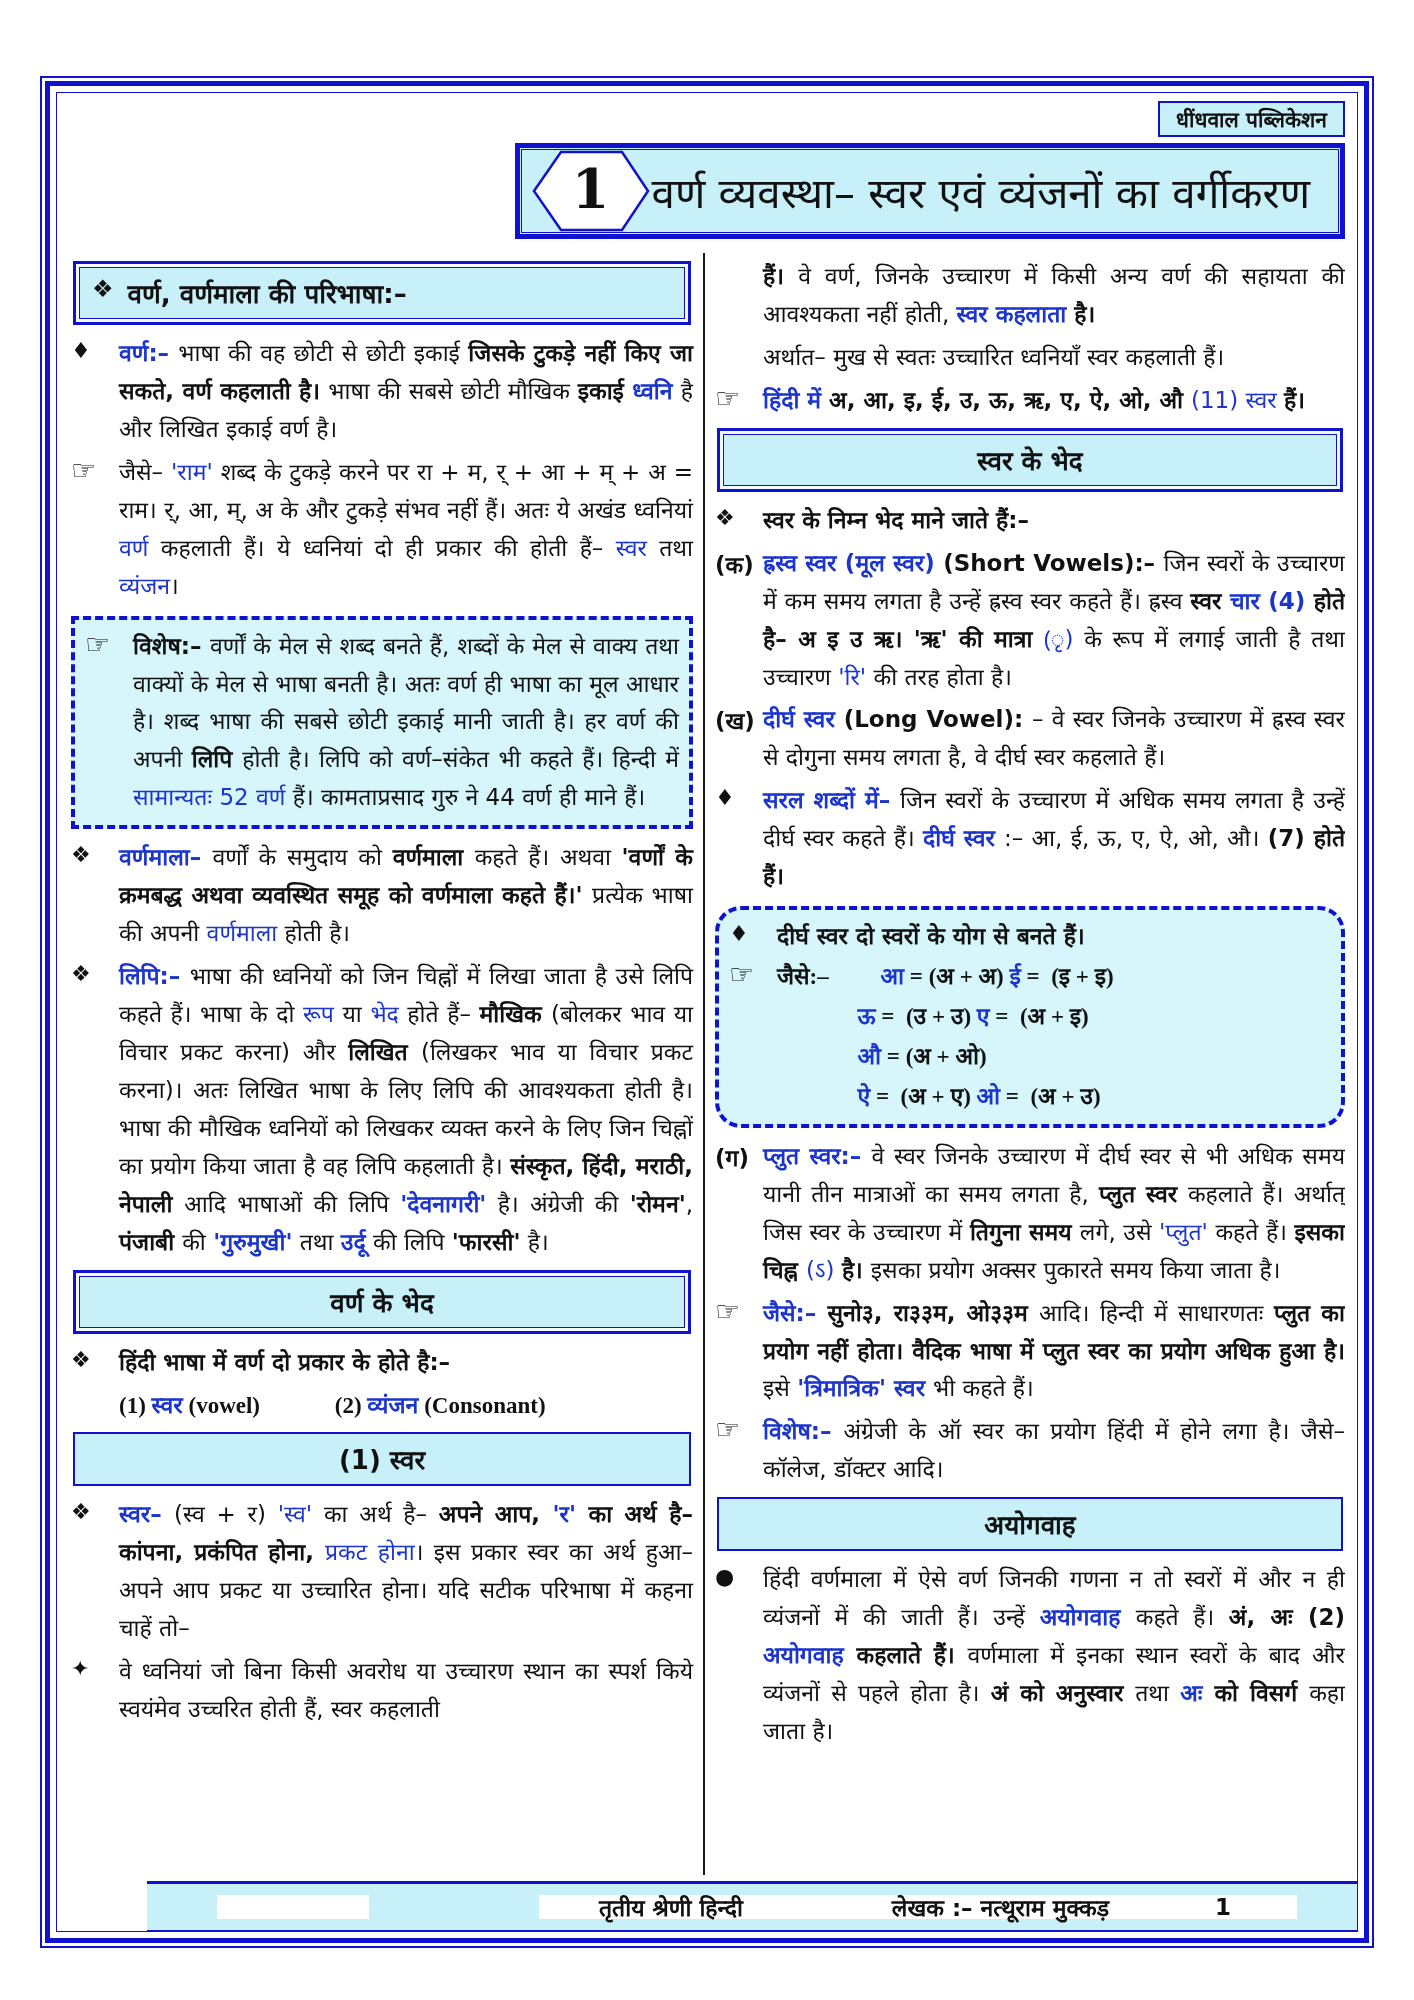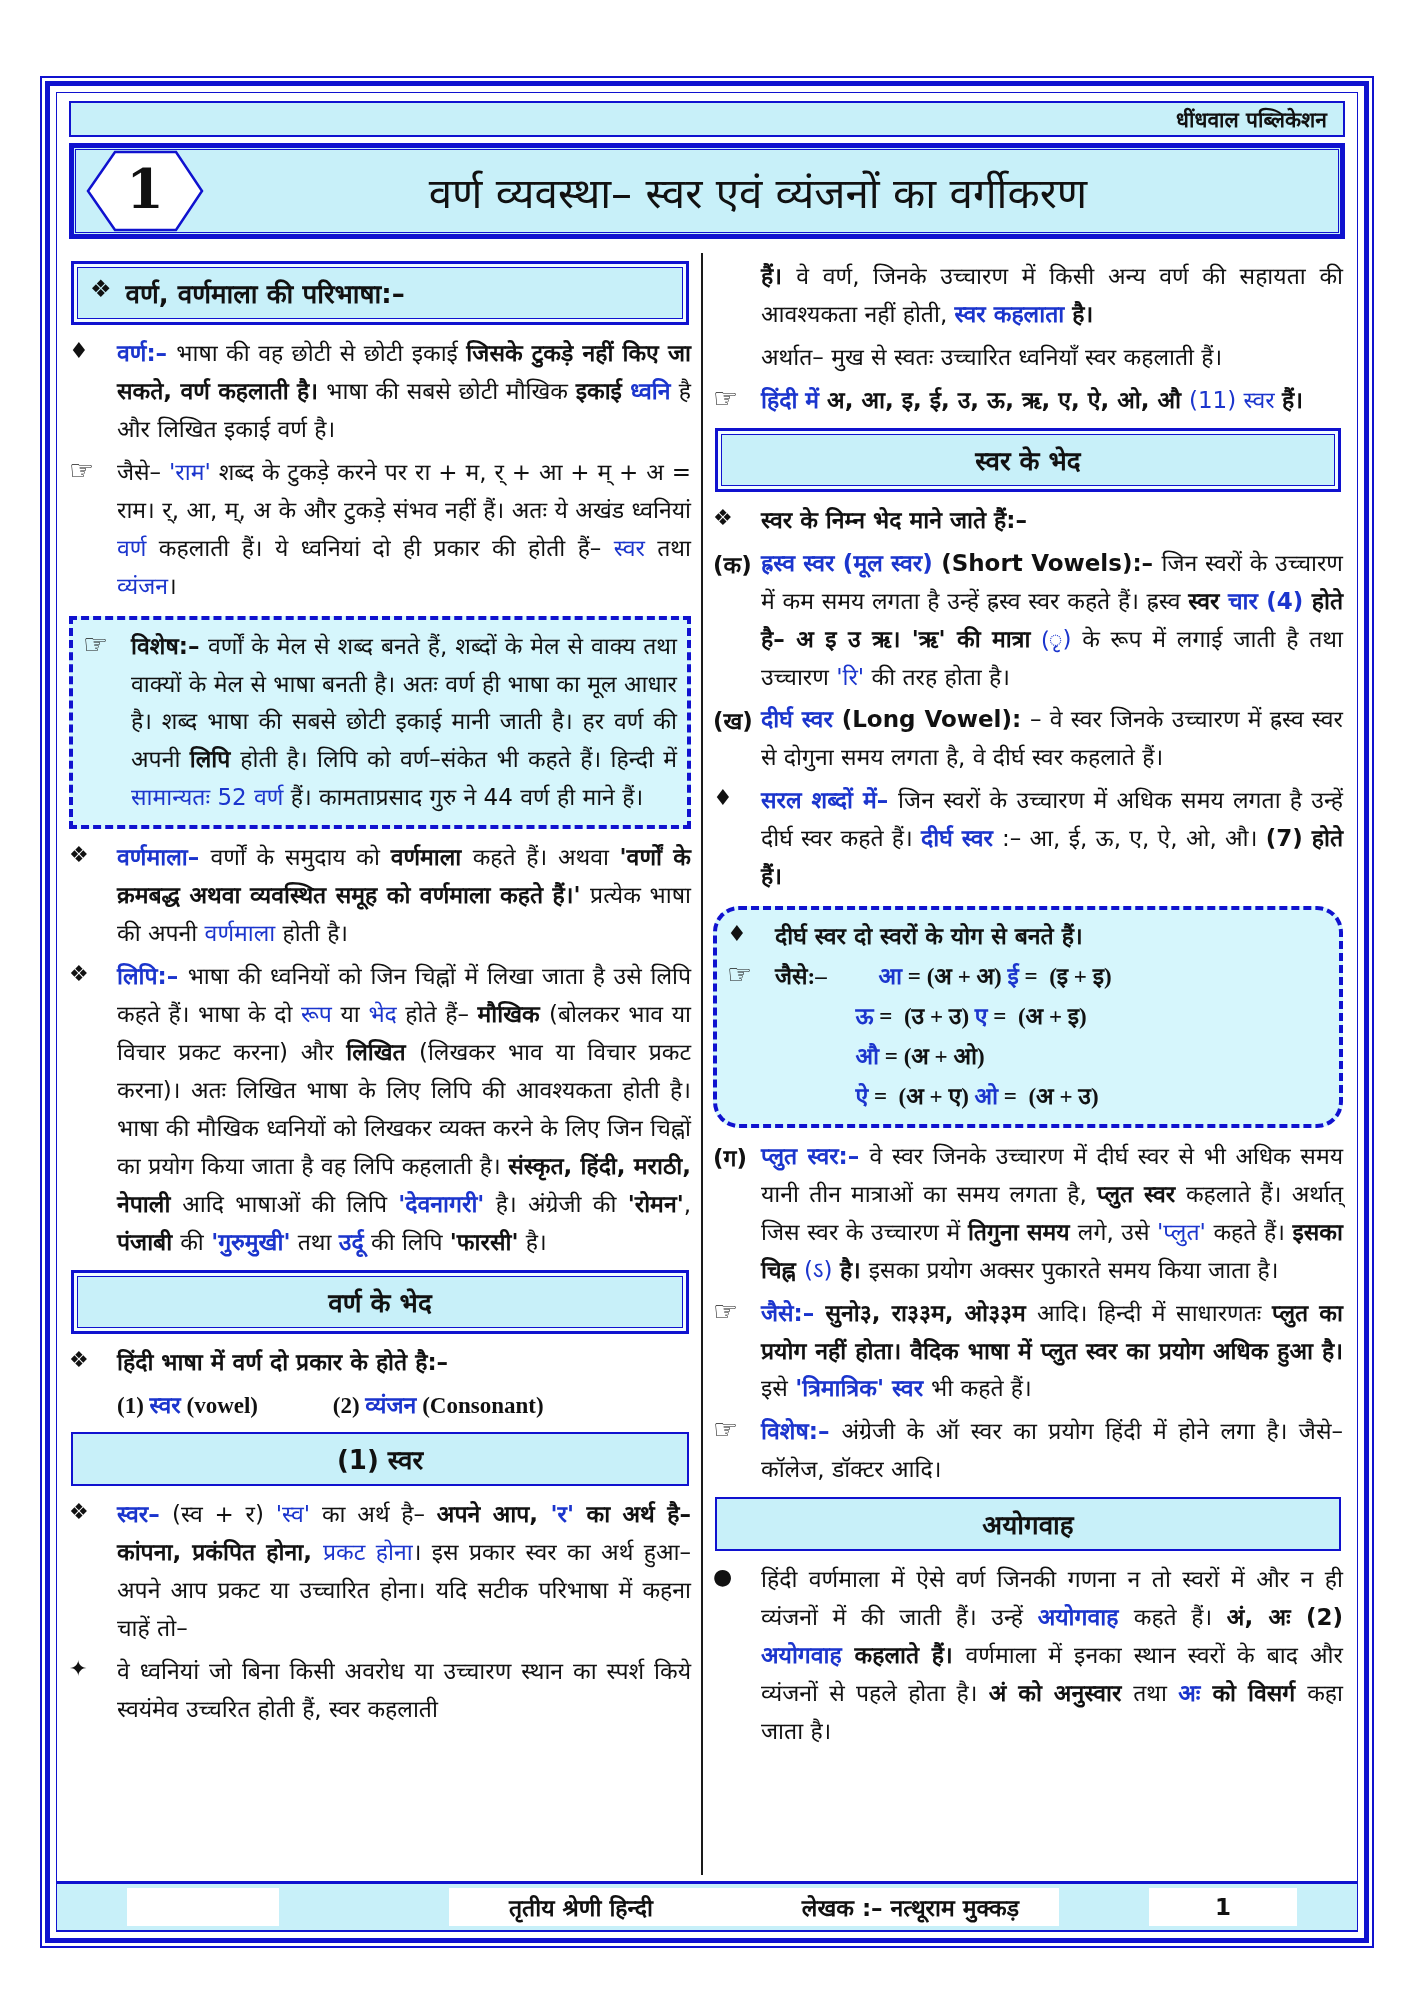--- a/index.html
+++ b/index.html
@@ -5,21 +5,21 @@
   * { box-sizing: border-box; }
   html,body { margin:0; padding:0; background:#ffffff; }
   body {
     width:1414px; height:2000px; position:relative;
     font-family:"DejaVu Sans", sans-serif; color:#111;
   }
   .sheet { position:absolute; left:40px; top:76px; width:1334px; height:1872px; }
   .b1 { width:100%; height:100%; border:2px solid var(--blue); padding:3px; }
   .b2 { width:100%; height:100%; border:5px solid var(--blue); padding:6px; }
   .b3 { width:100%; height:100%; border:1px solid var(--blue); padding:6px 12px 0 12px;
-        display:flex; flex-direction:column; }
+        display:flex; flex-direction:column;align-items:flex-end; }
 
   
   .pubbar { border:2px solid var(--blue); background:var(--cyan); height:36px;
     display:flex; align-items:center; justify-content:flex-end; padding:0 16px;
     font-weight:bold; font-size:21px; margin:2px 0 6px 0; flex:0 0 auto; }
 
   
   .banner { border:5px solid var(--blue); background:var(--cyan); position:relative;
     height:96px; display:flex; align-items:center; margin-bottom:10px; flex:0 0 auto; }
   .banner::after { content:''; position:absolute; inset:1px; border:1px solid var(--blue); pointer-events:none; }
@@ -56,21 +56,21 @@
   .seg.bold { font-weight:bold; }
 
   
   .dashed { border:4px dashed var(--blue); background:var(--cyan2); padding:6px 10px; margin:10px 0; }
   .dashed.rounded { border-radius:26px; }
   .dashed .para { margin:2px 0; }
 
   
   .footer { flex:0 0 auto; height:50px; border-top:3px solid var(--blue); border-bottom:1px solid var(--blue);
     background:var(--cyan); display:flex; align-items:center; margin:0 -12px; padding:0 60px 0 70px; }
-  .fbox { background:#fff; border-radius:0; height:38px; display:flex; align-items:center;
+  .fbox { background:#fff; border-radius:0; height:24px; display:flex; align-items:center;
     justify-content:center; font-weight:bold; font-size:23px; }
   .fbox.empty { width:152px; }
   .fbox.wide { width:610px; margin-left:170px; justify-content:space-between; padding:0 40px 0 60px; }
   .fbox.pagenum { width:148px; margin-left:auto; }
 </style>
 </head>
 <body>
 
 <div class="sheet">
  <div class="b1">

